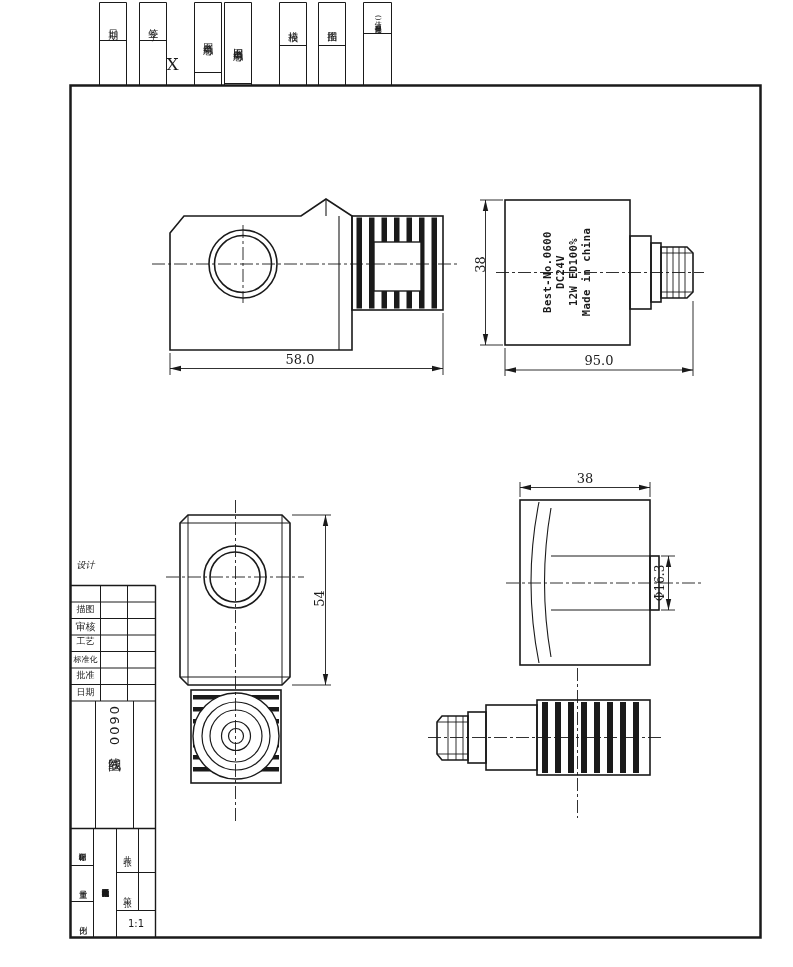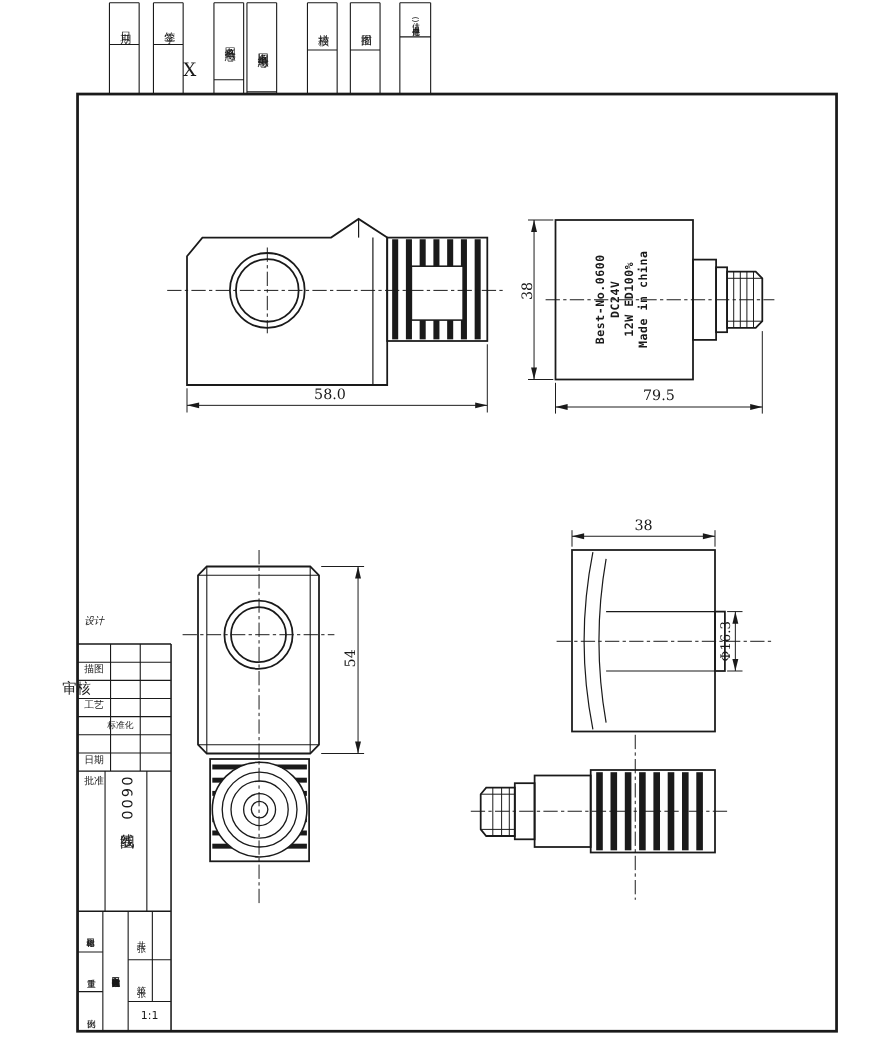--- a/index.html
+++ b/index.html
@@ -160,38 +160,38 @@
   <div class="vtxt" style="left:139px;top:4px;width:27px;height:36px;font-size:10px;">签字</div>
   <div class="xmark" style="left:161px;top:52px;width:23px;height:24px;">X</div>
   <div class="vtxt" style="left:194px;top:4px;width:27px;height:66px;font-size:10px;">图纸总号</div>
   <div class="vtxt" style="left:224px;top:4px;width:27px;height:77px;font-size:10px;">旧图纸总号</div>
   <div class="vtxt" style="left:279px;top:4px;width:27px;height:40px;font-size:10px;">描校</div>
   <div class="vtxt" style="left:318px;top:4px;width:27px;height:40px;font-size:10px;">描图</div>
   <div class="vtxt" style="left:363px;top:3px;width:28px;height:30px;font-size:7px;letter-spacing:0;">借(通)用件登记</div>
 
   <div class="dtxt" style="left:278px;top:352px;width:44px;height:15px;">58.0</div>
   <div class="dtxt rot" style="left:464px;top:257px;width:32px;height:15px;">38</div>
-  <div class="dtxt" style="left:577px;top:353px;width:44px;height:15px;">79.5</div>
+  <div class="dtxt" style="left:577px;top:353px;width:44px;height:15px;">95.0</div>
   <div class="dtxt rot" style="left:303px;top:591px;width:32px;height:15px;">54</div>
   <div class="dtxt" style="left:569px;top:471px;width:32px;height:15px;">38</div>
   <div class="dtxt rot" style="left:637px;top:576px;width:46px;height:14px;font-size:12px;">Φ16.3</div>
 
   <div class="nameplate" style="left:494px;top:246px;width:145px;height:52px;">
     <div>Best-No.0600</div>
     <div>DC24V</div>
     <div>12W ED100%</div>
     <div>Made in china</div>
   </div>
 
   <div class="htxt" style="left:71px;top:558px;width:29px;height:16px;font-size:9px;font-style:italic;">设计</div>
   <div class="htxt" style="left:71px;top:602px;width:29px;height:16px;font-size:9px;">描图</div>
-  <div class="htxt" style="left:55px;top:619px;width:29px;height:16px;font-size:13px;">审核</div>
+  <div class="htxt" style="left:71px;top:619px;width:29px;height:16px;font-size:10px;">审核</div>
   <div class="htxt" style="left:71px;top:635px;width:29px;height:16px;font-size:9px;font-family:Liberation Mono, monospace;">工艺</div>
-  <div class="htxt" style="left:71px;top:652px;width:29px;height:16px;font-size:8px;letter-spacing:0;margin-left:24px;">标准化</div>
-  <div class="htxt" style="left:71px;top:668px;width:29px;height:16px;font-size:9px;margin-top:36px;">批准</div>
+  <div class="htxt" style="left:71px;top:652px;width:29px;height:16px;font-size:8px;letter-spacing:0;">标准化</div>
+  <div class="htxt" style="left:71px;top:668px;width:29px;height:16px;font-size:9px;">批准</div>
   <div class="htxt" style="left:71px;top:685px;width:29px;height:16px;font-size:9px;">日期</div>
 
   <div class="vtxt" style="left:96px;top:706px;width:37px;height:118px;font-size:13px;letter-spacing:2px;justify-content:flex-start;">0600线圈</div>
 
   <div class="vtxt" style="left:71px;top:829px;width:22px;height:36px;font-size:7.5px;letter-spacing:0;">图样标记</div>
   <div class="vtxt" style="left:71px;top:866px;width:22px;height:35px;font-size:8px;letter-spacing:0;">重量</div>
   <div class="vtxt" style="left:71px;top:902px;width:22px;height:35px;font-size:8px;letter-spacing:0;">比例</div>
   <div class="vtxt" style="left:94px;top:829px;width:22px;height:108px;font-size:7.5px;letter-spacing:0;">靖江市大诚自控化工泵阀有限公司</div>
   <div class="vtxt" style="left:117px;top:829px;width:21px;height:43px;font-size:8.5px;letter-spacing:0;">共 张</div>
   <div class="vtxt" style="left:117px;top:873px;width:21px;height:37px;font-size:8.5px;letter-spacing:0;">第 张</div>

